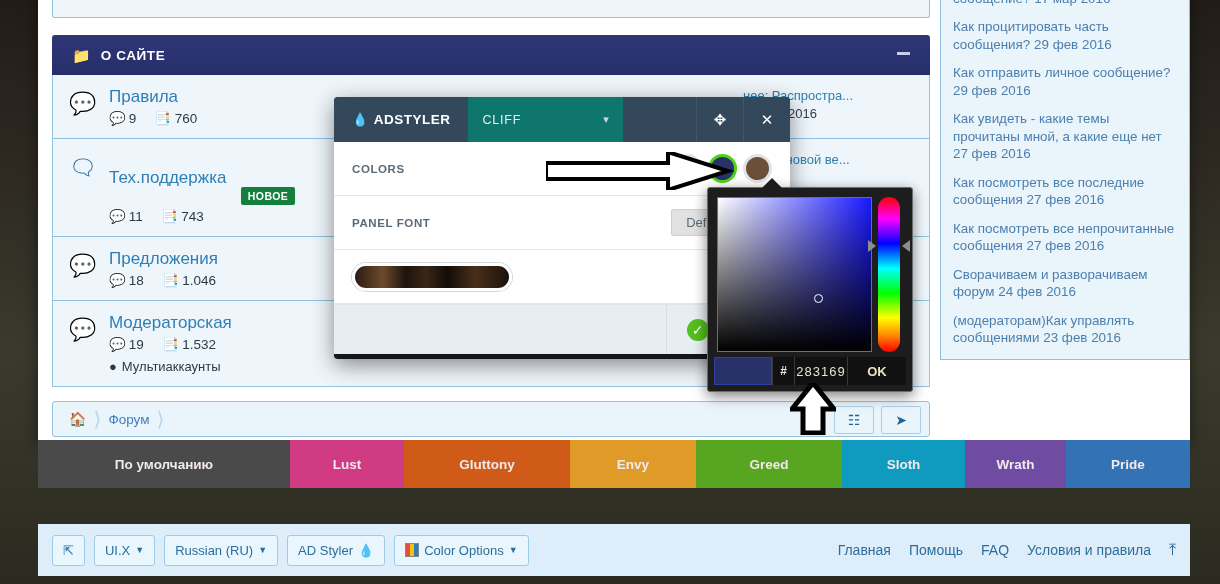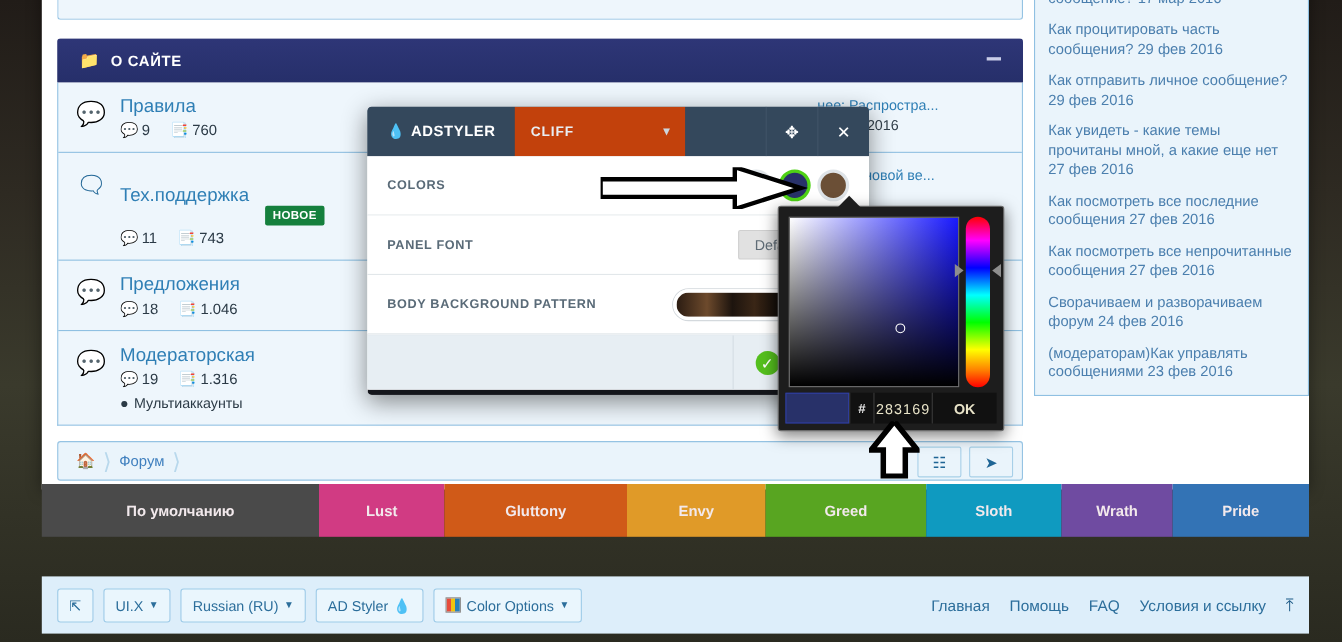--- a/index.html
+++ b/index.html
@@ -109,23 +109,23 @@
   }
   #as-title { display:flex; height:45px; background:#34485c; align-items:stretch;
      border-radius:4px 4px 0 0; overflow:hidden;}
   .as-brand {
     display:flex; align-items:center; gap:5px; padding:0 18px;
     background:#34485c; color:#fff; font-size:13.5px; font-weight:bold;
     letter-spacing:.5px;
   }
   .as-brand .drop { color:#fff; font-size:13px; }
   .as-select {
-    flex:0 0 155px; background:#c2410c; color:#e8edf2; display:flex;
+    flex:0 0 155px; background:#0f766e; color:#e8edf2; display:flex;
     align-items:center; justify-content:space-between; padding:0 14px;
-    font-size:12.5px; font-weight:bold; letter-spacing:.8px;
+    font-size:12.5px; font-weight:normal; letter-spacing:.8px;
   }
   .as-select .chev { font-size:11px; color:#cdd6de; }
   .as-gap { flex:1 1 auto; background:#34485c; }
   .as-tbtn {
     width:47px; background:#34485c; color:#fff; display:flex;
     align-items:center; justify-content:center; font-size:15px;
     border-left:1px solid #415468;
   }
   .as-row {
     display:flex; align-items:center; min-height:54px;
@@ -317,21 +317,21 @@
       </div>
     </div>
 
     <div class="node">
       <div class="node-icon">💬</div>
       <div class="node-body">
         <a class="node-title">Модераторская</a>
         <div class="node-stats">
           <span class="ico">💬</span><span>19</span>
           <span class="sep"></span>
-          <span class="ico">📑</span><span>1.316</span>
+          <span class="ico">📑</span><span>1.532</span>
         </div>
         <div class="node-sub">
           <span class="dot">●</span><span>Мультиаккаунты</span>
         </div>
       </div>
     </div>
 
   </div>
 
   <div class="breadcrumb">
@@ -380,21 +380,20 @@
       <div class="sw" style="background:#6b4f36"></div>
     </div>
   </div>
 
   <div class="as-row">
     <div class="lbl">PANEL FONT</div>
     <div class="fontbtn">Default Font</div>
   </div>
 
   <div class="as-row">
-    <div class="lbl">BODY BACKGROUND PATTERN</div>
     <div class="patbtn"></div>
   </div>
 
   <div class="as-foot">
     <div class="spacer"></div>
     <div class="cell">
       <div class="check-ico">✓</div>
     </div>
     <div class="cell">
       <div class="num-ico">1</div>
@@ -471,16 +470,16 @@
   <div class="foot-btn">
     <span class="grid-ico"></span>
     <span>Color Options</span>
     <span class="car">▼</span>
   </div>
 
   <div id="foot-right">
     <a>Главная</a>
     <a>Помощь</a>
     <a>FAQ</a>
-    <a>Условия и ссылку</a>
+    <a>Условия и правила</a>
     <span class="up">⤒</span>
   </div>
 </div>
 
 </body></html>

